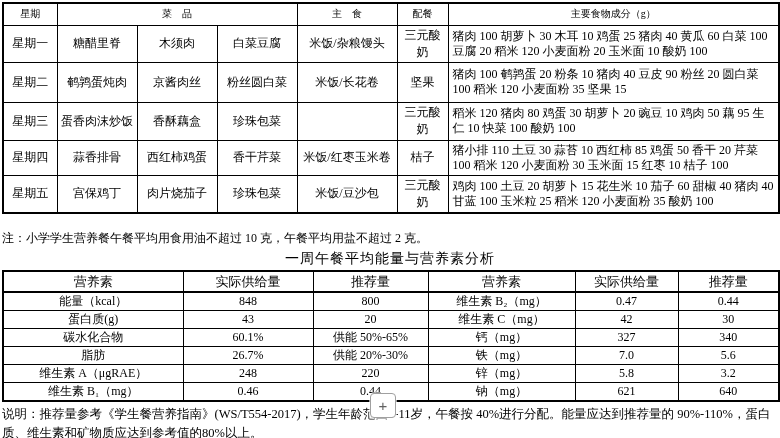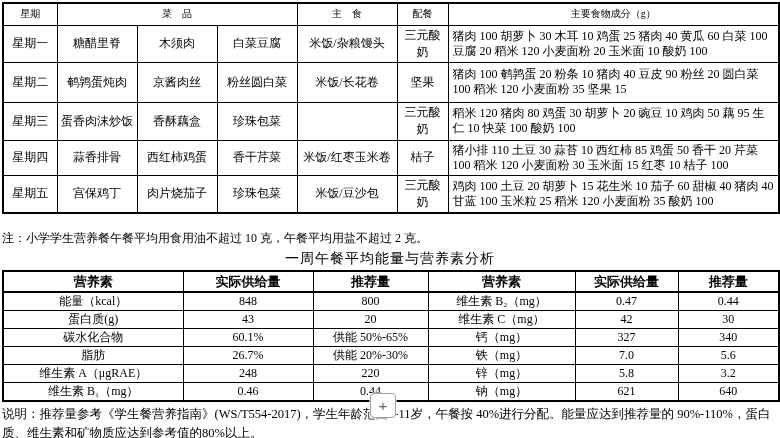--- a/index.html
+++ b/index.html
@@ -20,21 +20,21 @@
   table.menu tr.r2 td { height: 40px; }
   table.menu tr.r3 td { height: 38px; }
   table.menu tr.r4 td { height: 32px; }
   table.menu tr.r5 td { height: 38px; }
 
   .note1 { font-size: 12px; margin-top: 16px; }
   .title2 { font-size: 14px; font-weight: normal; text-align: center; margin: 3px 0 2px 0; letter-spacing: 1px; }
 
   table.analysis { border: 2px solid #000; }
   table.analysis td { border: 1px solid #000; font-size: 12px; text-align: center; vertical-align: middle; height: 17px; padding: 0 2px; }
-  table.analysis tr.hdr td { font-weight: bold; font-size: 13px; height: 21px; border-bottom-width: 2px; }
+  table.analysis tr.hdr td { font-weight: normal; font-size: 13px; height: 21px; border-bottom-width: 2px; }
 
   .note2 { font-size: 12.5px; line-height: 1.55; margin-top: 3px; }
   .note3 { font-size: 13px; font-weight: bold; text-align: center; margin-top: 4px; }
 
   .plus-btn {
     position: absolute; left: 370px; top: 393px;
     width: 26px; height: 25px;
     background: #fff; border: 1px solid #a0a0a0; border-radius: 4px;
     display: flex; align-items: center; justify-content: center;
     font-family: "Liberation Sans", sans-serif; font-size: 15px; color: #606060;

